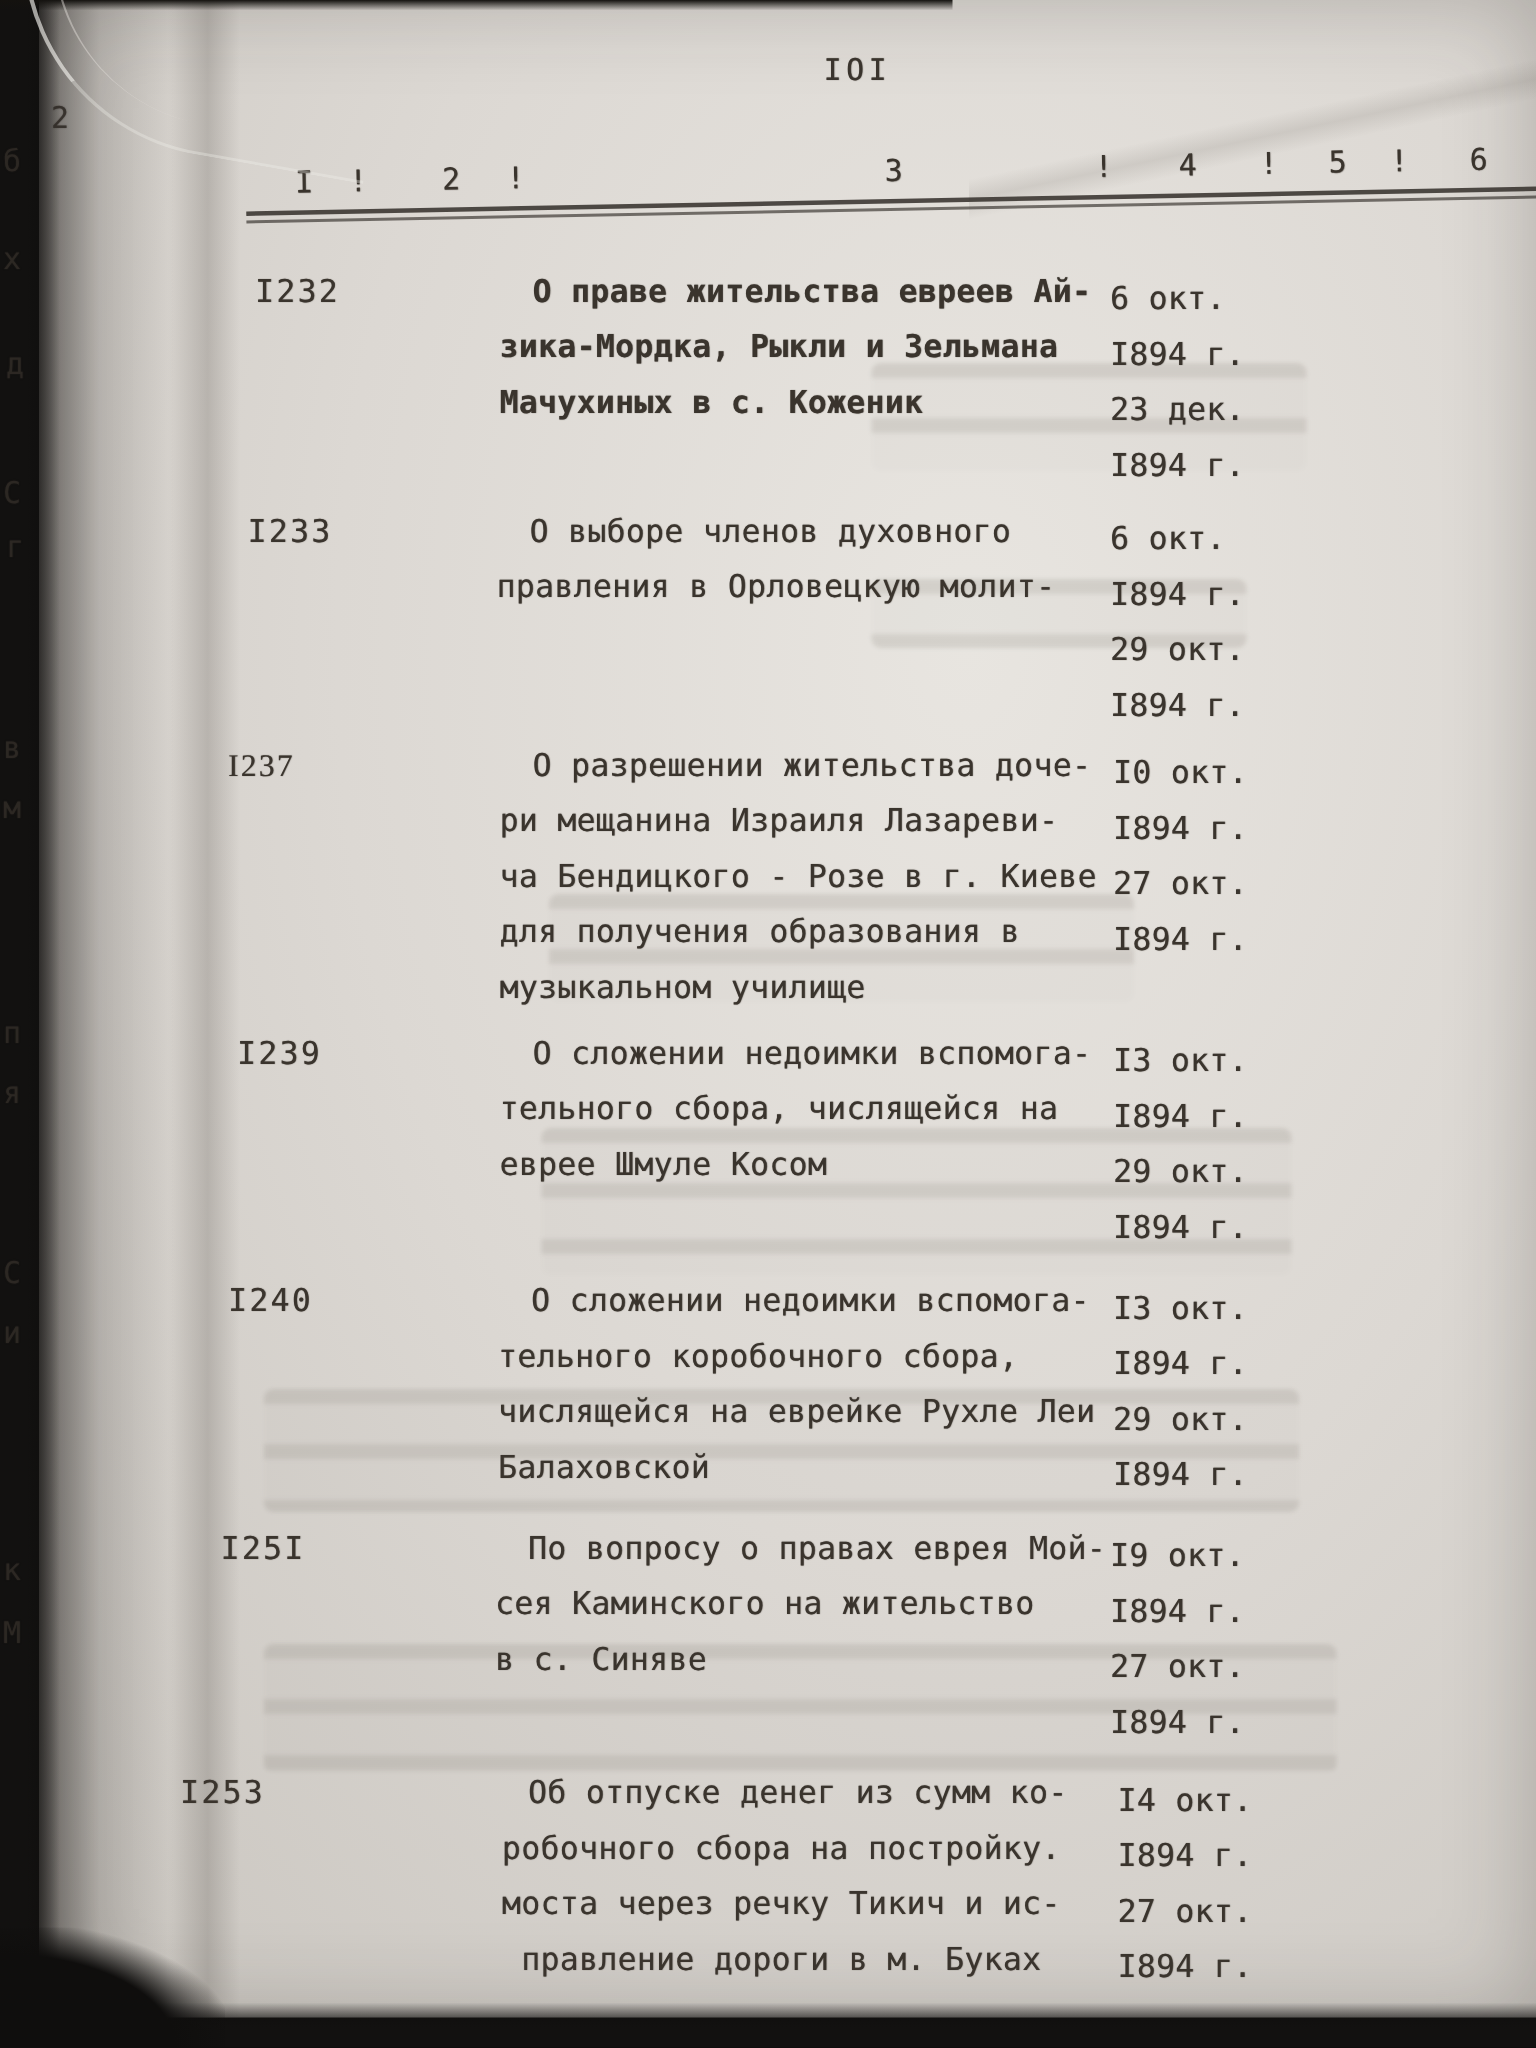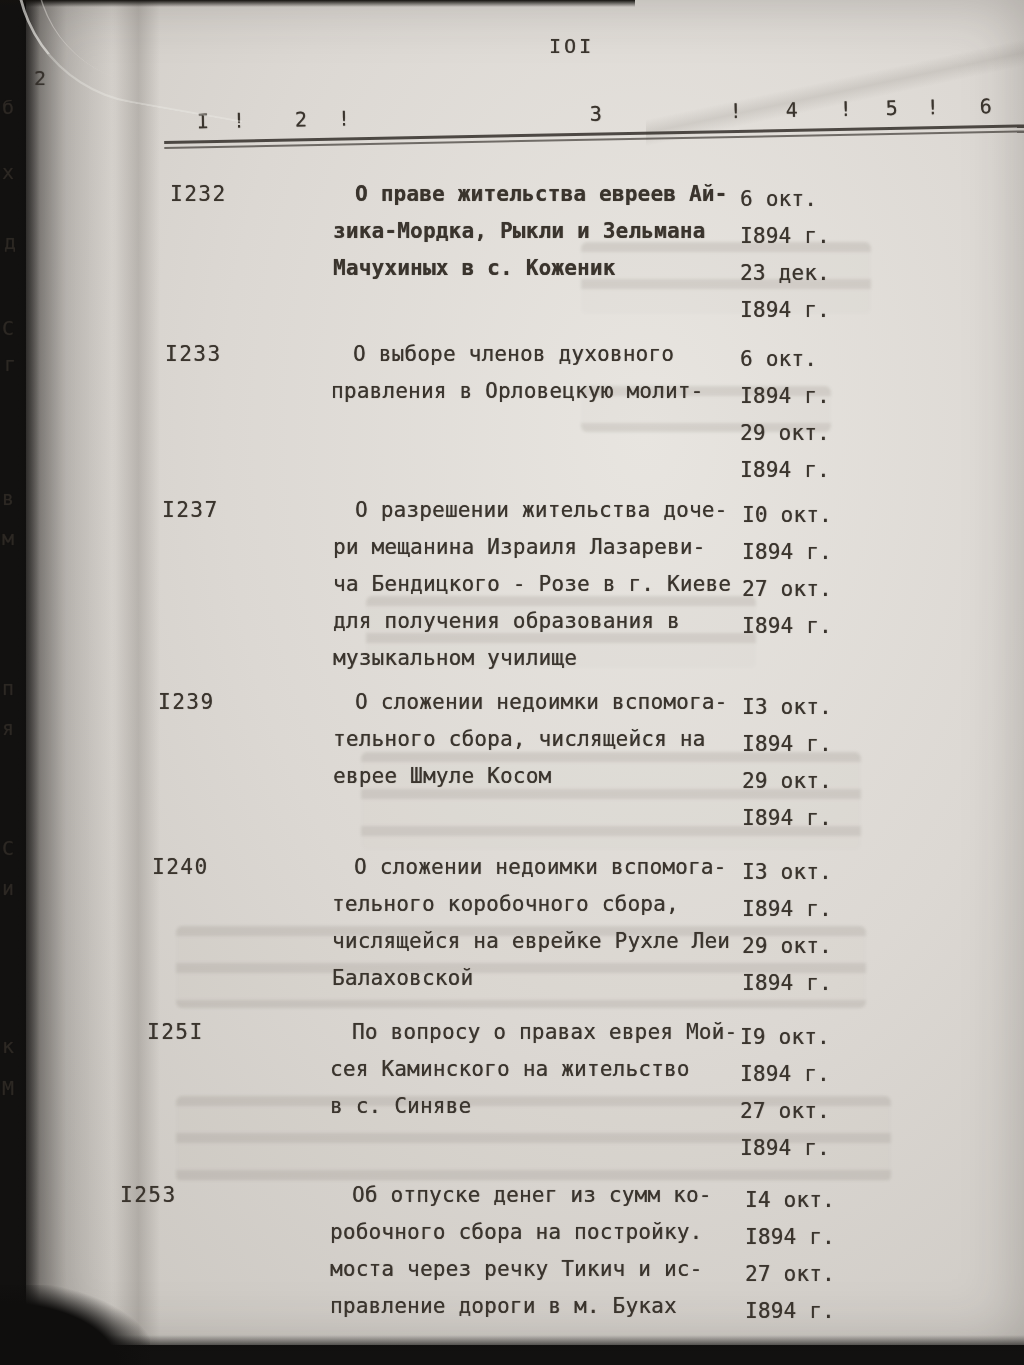--- a/index.html
+++ b/index.html
@@ -175,21 +175,21 @@
         <div class="dline">правления в Орловецкую молит-</div>
       </div>
       <div class="entry-dates" style="left: 740px;">
         <div class="tline">6 окт.</div>
         <div class="tline">I894 г.</div>
         <div class="tline">29 окт.</div>
         <div class="tline">I894 г.</div>
       </div>
     </div>
     <div class="entry" style="top: 492px;">
-      <div class="entry-num" style="left: 162px;">I237</div>
+      <div class="entry-num" style="left: 152px; font-family: Liberation Serif, serif;">I237</div>
       <div class="entry-desc" style="left: 333px;">
         <div class="dline first">О разрешении жительства доче-</div>
         <div class="dline">ри мещанина Израиля Лазареви-</div>
         <div class="dline">ча Бендицкого - Розе в г. Киеве</div>
         <div class="dline">для получения образования в</div>
         <div class="dline">музыкальном училище</div>
       </div>
       <div class="entry-dates" style="left: 742px; text-align: right;">
         <div class="tline">I0 окт.</div>
         <div class="tline">I894 г.</div>
@@ -235,21 +235,21 @@
       </div>
       <div class="entry-dates" style="left: 740px;">
         <div class="tline">I9 окт.</div>
         <div class="tline">I894 г.</div>
         <div class="tline">27 окт.</div>
         <div class="tline">I894 г.</div>
       </div>
     </div>
     <div class="entry" style="top: 1177px;">
       <div class="entry-num" style="left: 120px;">I253</div>
-      <div class="entry-desc" style="left: 330px;">
+      <div class="entry-desc" style="left: 330px; text-align: center;">
         <div class="dline first">Об отпуске денег из сумм ко-</div>
         <div class="dline">робочного сбора на постройку.</div>
         <div class="dline">моста через речку Тикич и ис-</div>
         <div class="dline">правление дороги в м. Буках</div>
       </div>
       <div class="entry-dates" style="left: 745px;">
         <div class="tline">I4 окт.</div>
         <div class="tline">I894 г.</div>
         <div class="tline">27 окт.</div>
         <div class="tline">I894 г.</div>

